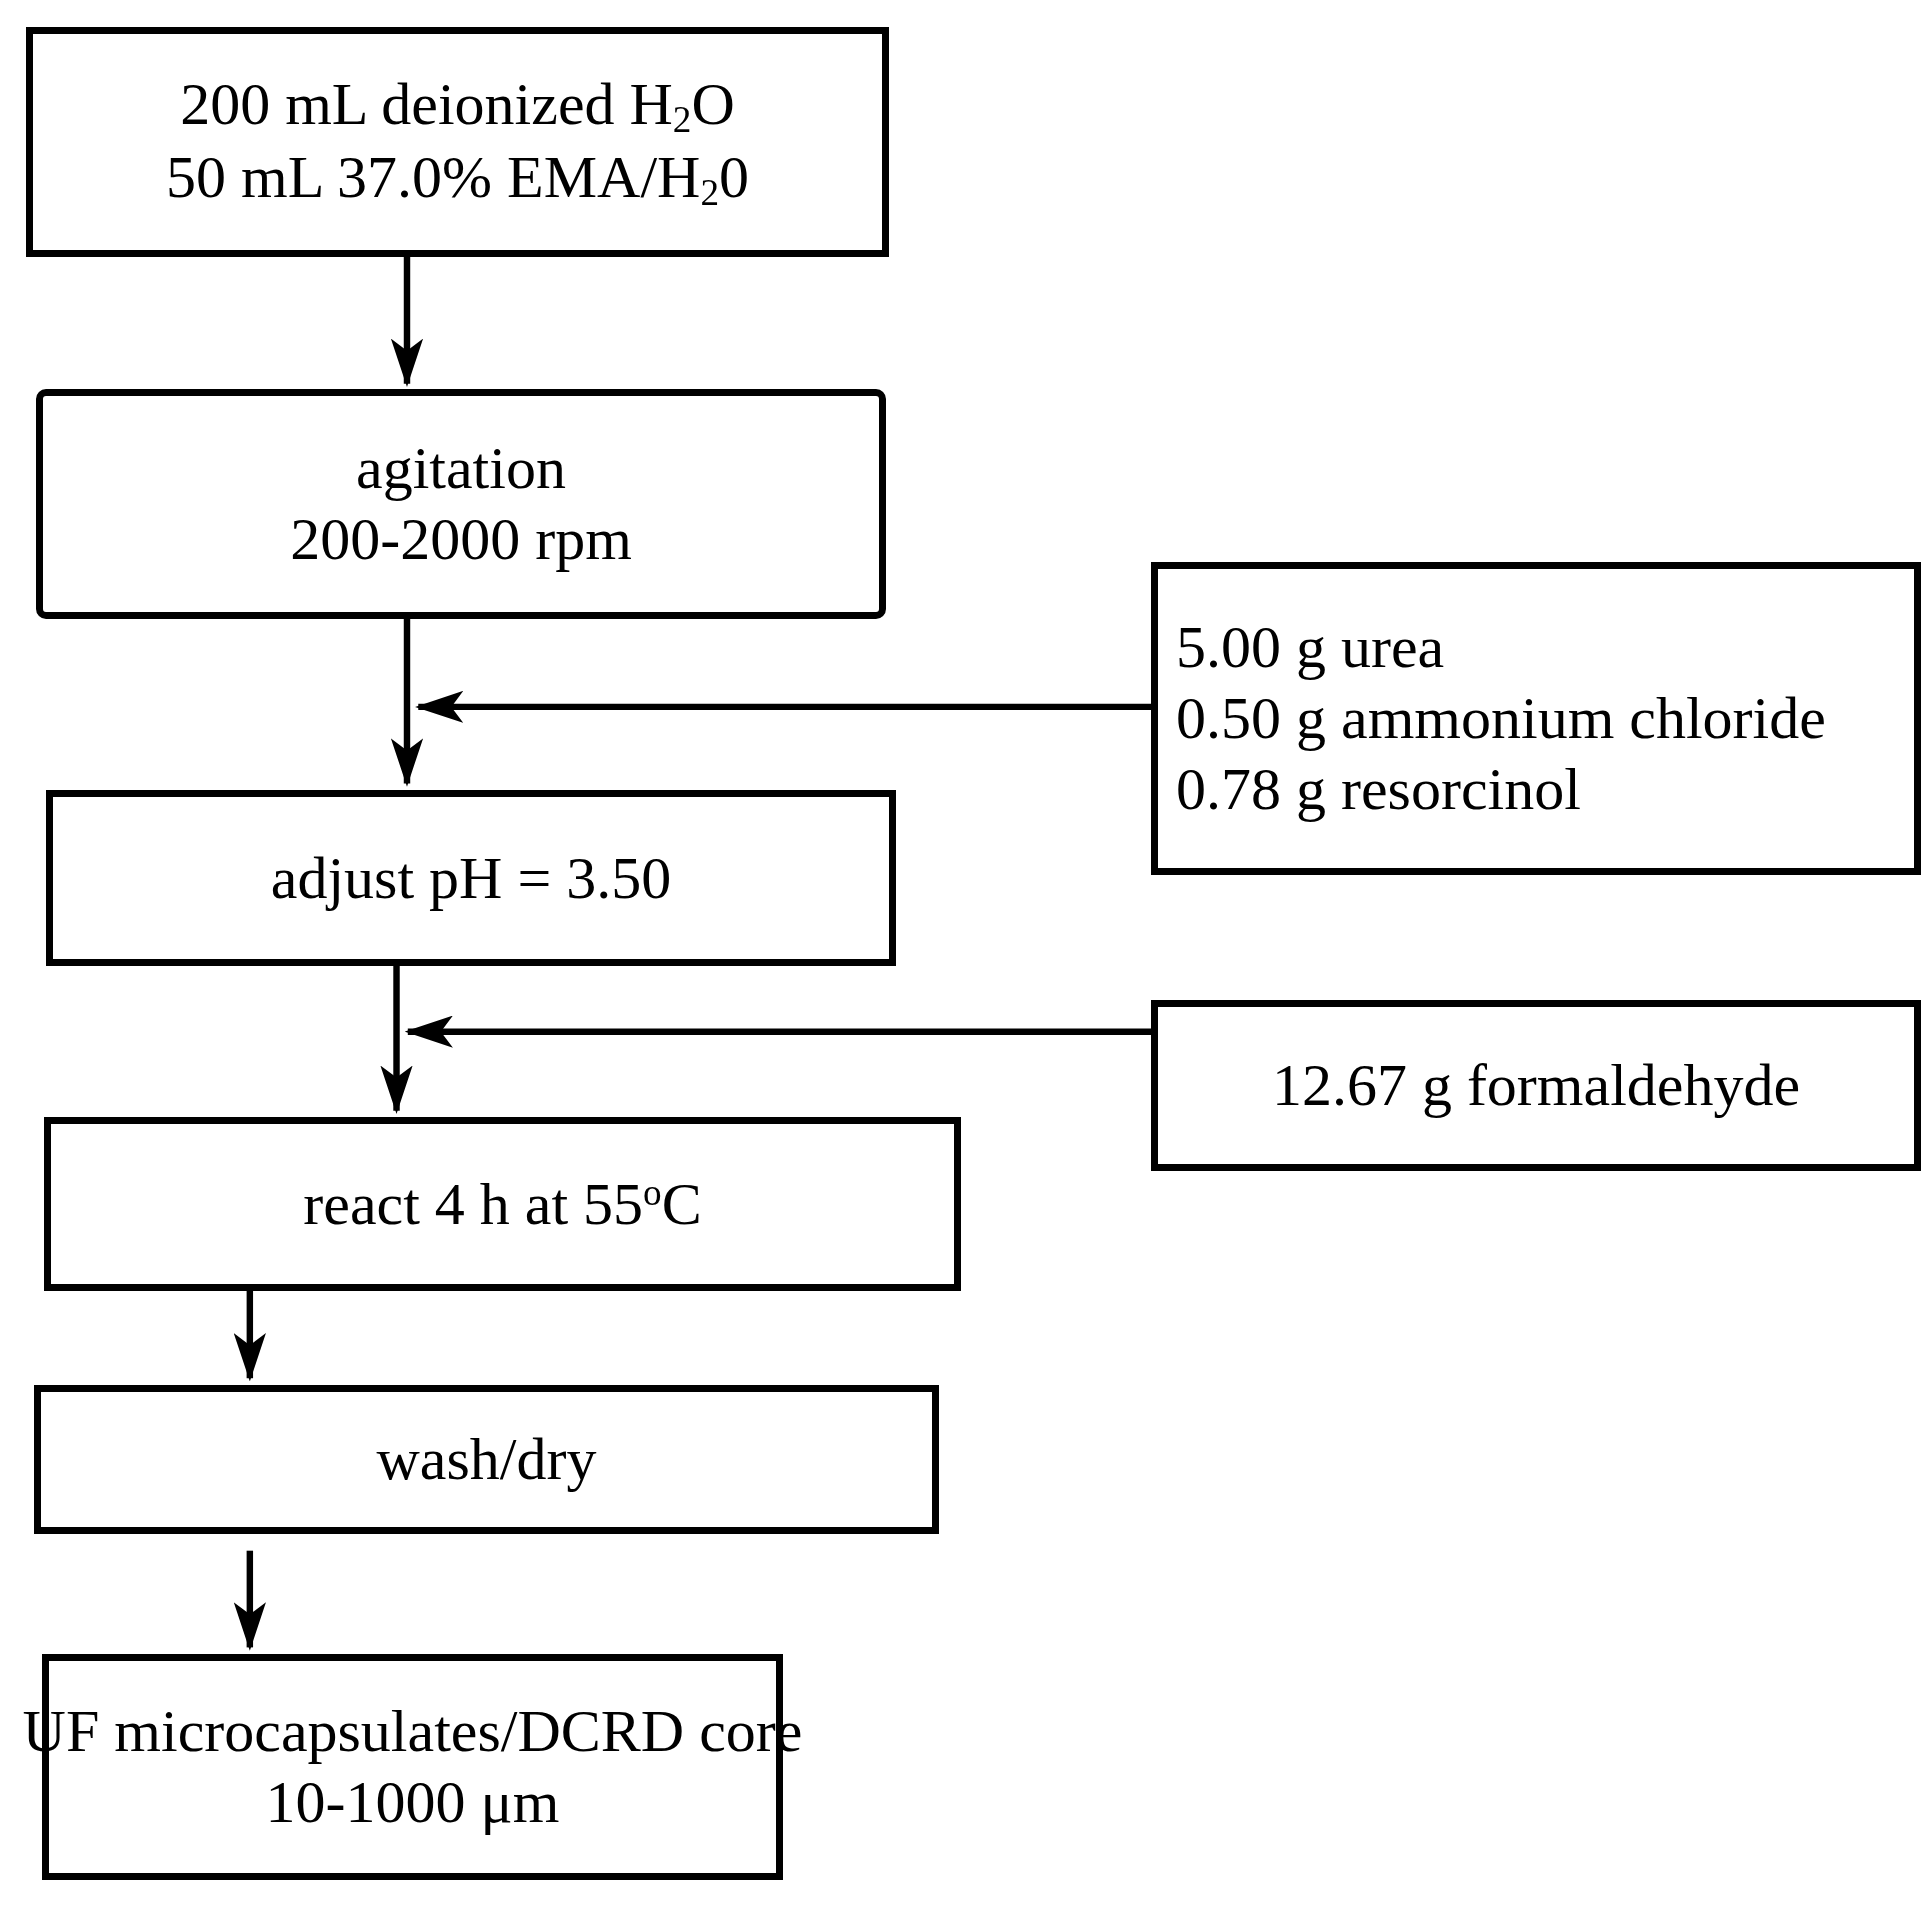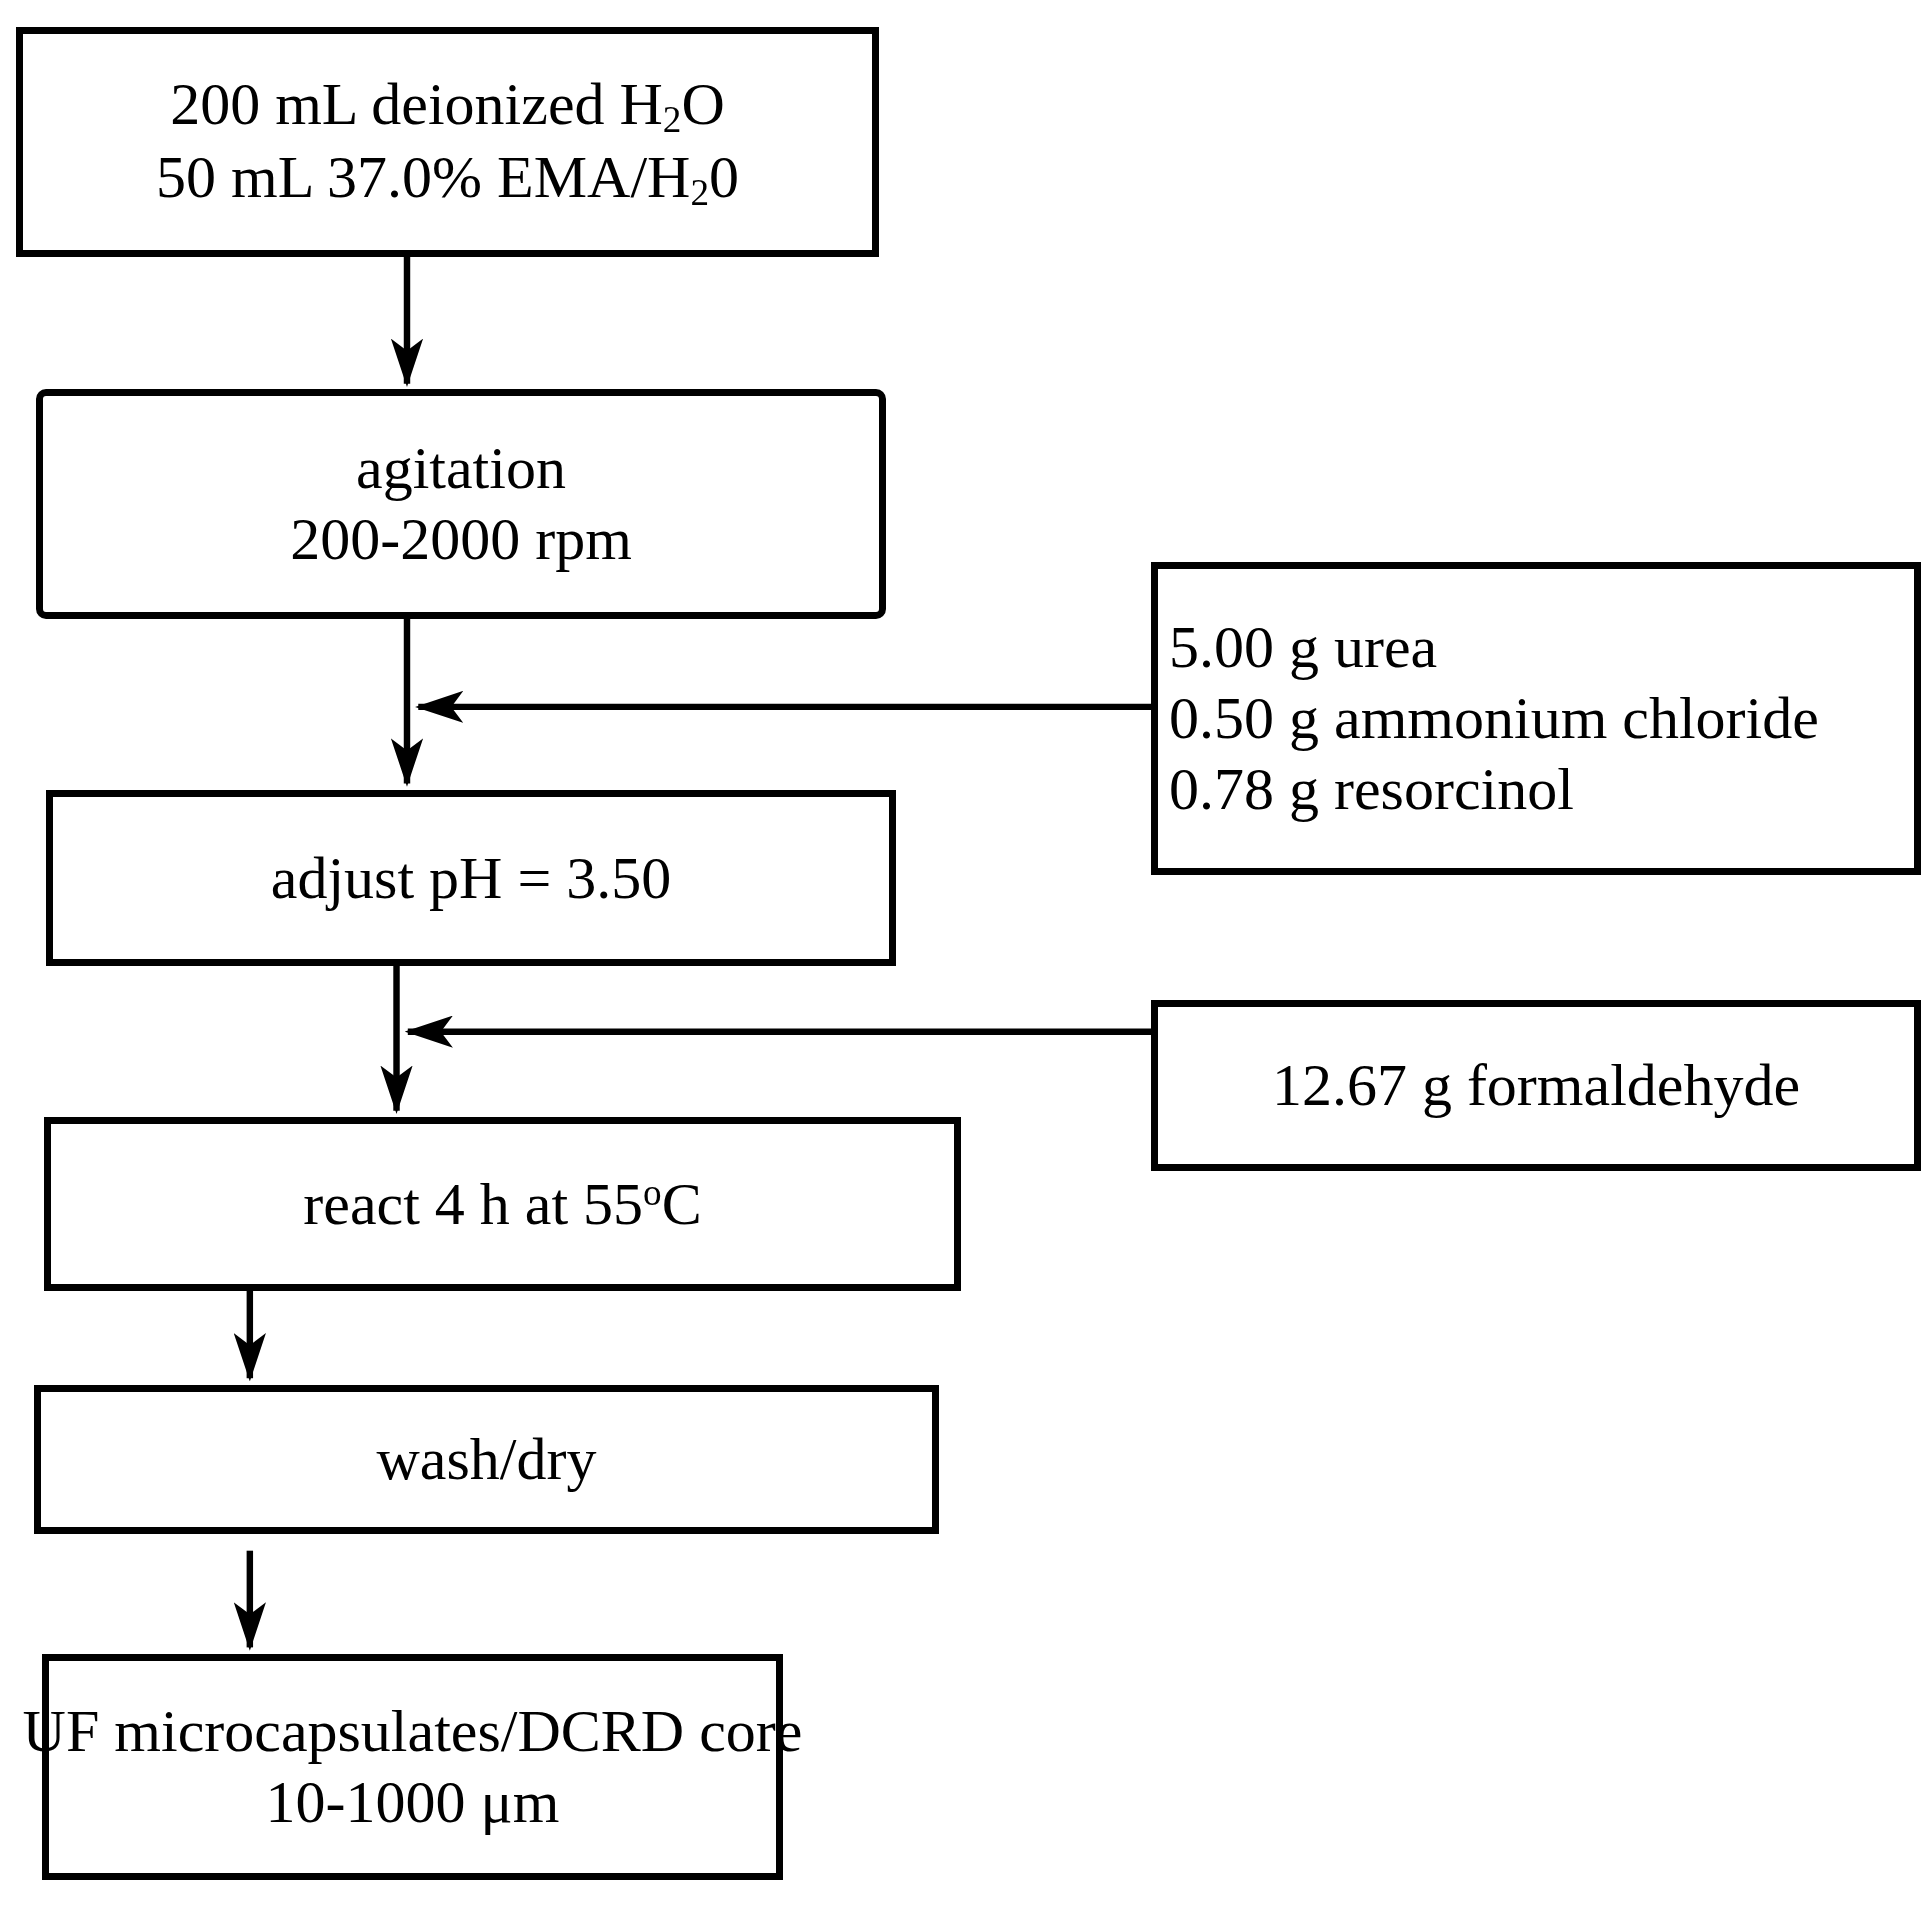--- a/index.html
+++ b/index.html
@@ -33,32 +33,32 @@
     align-items: center;
     text-align: center;
     font-size: 60px;
     line-height: 1.18;
     z-index: 2;
     white-space: nowrap;
   }
   .fbox.left-align {
     align-items: flex-start;
     text-align: left;
-    padding-left: 11px;
+    padding-left: 18px;
   }
   .sub {
     font-size: 0.62em;
     vertical-align: -0.22em;
   }
   .sup {
     font-size: 0.62em;
     vertical-align: 0.5em;
   }
   
-  #box-feed        { left: 16px;   top: 27px;   width: 863px; height: 230px; }
+  #box-feed        { left: 26px;   top: 27px;   width: 863px; height: 230px; }
   #box-agitation   { left: 36px;   top: 389px;  width: 850px; height: 230px; border-radius: 10px; }
   #box-adjust-ph   { left: 46px;   top: 790px;  width: 850px; height: 176px; }
   #box-react       { left: 44px;   top: 1117px; width: 917px; height: 174px; }
   #box-wash        { left: 34px;   top: 1385px; width: 905px; height: 149px; }
   #box-product     { left: 42px;   top: 1654px; width: 741px; height: 226px; }
   #box-urea        { left: 1151px; top: 562px;  width: 770px;  height: 313px; }
   #box-formaldehyde{ left: 1151px; top: 962px; width: 770px;  height: 171px; margin-top: 38px; }
 </style>
 </head>
 <body>

